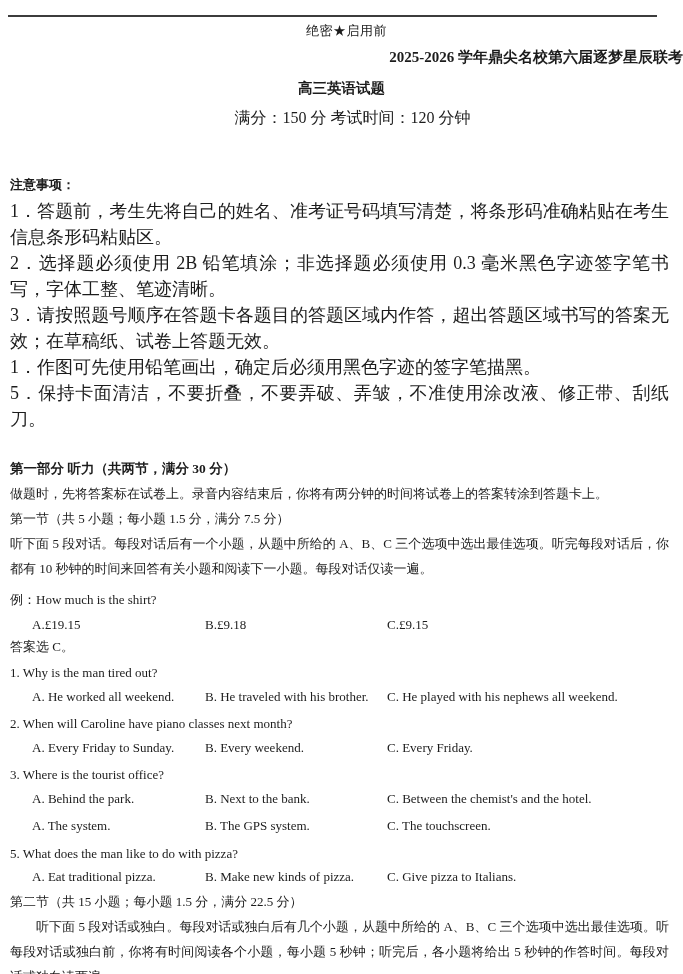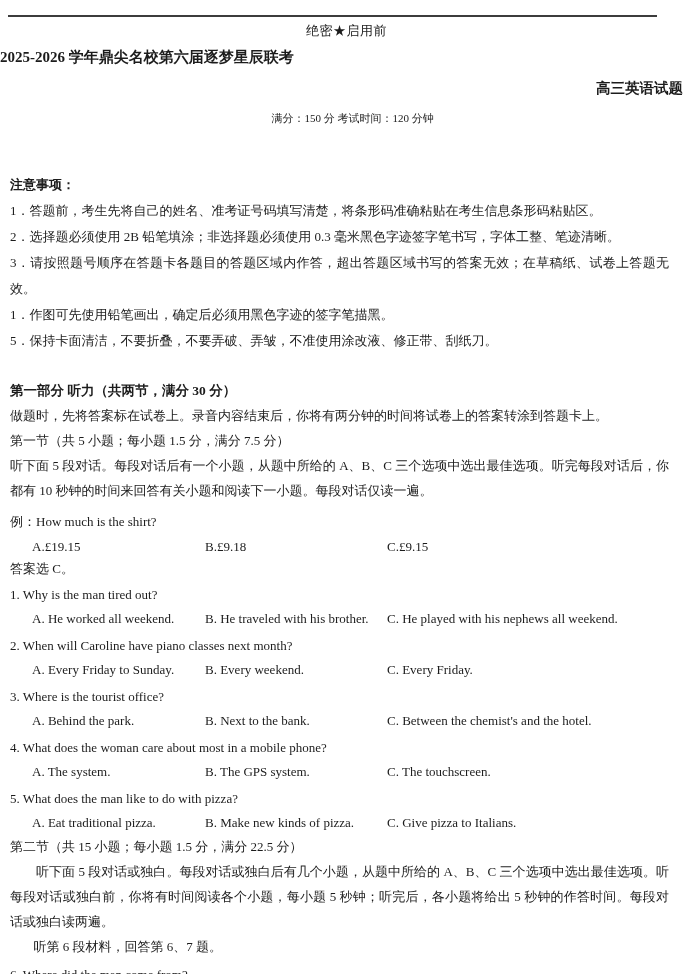--- a/index.html
+++ b/index.html
@@ -20,51 +20,51 @@
   }
   .classified {
     margin: 6px 0 0 10px;
     font-size: 13px;
     line-height: 16px;
     letter-spacing: 0.5px;
     text-align: center;
   }
   .title1 {
     margin-top: 8px;
-    text-align: left;
+    text-align: right;
     font-weight: bold;
     font-size: 15px;
     line-height: 20px;
   }
   .title2 {
     margin-top: 11px;
-    text-align: right;
+    text-align: center;
     font-weight: bold;
     font-size: 14.5px;
     line-height: 20px;
     font-family: Liberation Serif, serif;
   }
   .scoreline {
     margin-top: 10px;
     text-align: center;
-    font-size: 11px;
+    font-size: 16px;
     line-height: 20px;
     margin-left: 22px;
   }
 
   .notices {
     margin: 44px 14px 0 10px;
   }
   .notices-heading {
     font-weight: bold;
     font-size: 13px;
     line-height: 26px;
   }
   .notice-item {
-    font-size: 13px;
+    font-size: 18px;
     line-height: 26px;
     text-align: justify;
   }
 
   .part {
     margin: 24px 14px 0 10px;
   }
   .part-heading {
     font-weight: bold;
     font-size: 13.5px;
@@ -184,21 +184,20 @@
     <div class="qblock">
       <div class="q-text">3. Where is the tourist office?</div>
       <div class="optrow">
         <span class="oa">A. Behind the park.</span>
         <span class="ob">B. Next to the bank.</span>
         <span class="oc">C. Between the chemist's and the hotel.</span>
       </div>
     </div>
 
     <div class="qblock">
-      <div class="q-text">4. What does the woman care about most in a mobile phone?</div>
       <div class="optrow">
         <span class="oa">A. The system.</span>
         <span class="ob">B. The GPS system.</span>
         <span class="oc">C. The touchscreen.</span>
       </div>
     </div>
 
     <div class="qblock">
       <div class="q-text">5. What does the man like to do with pizza?</div>
       <div class="optrow">

